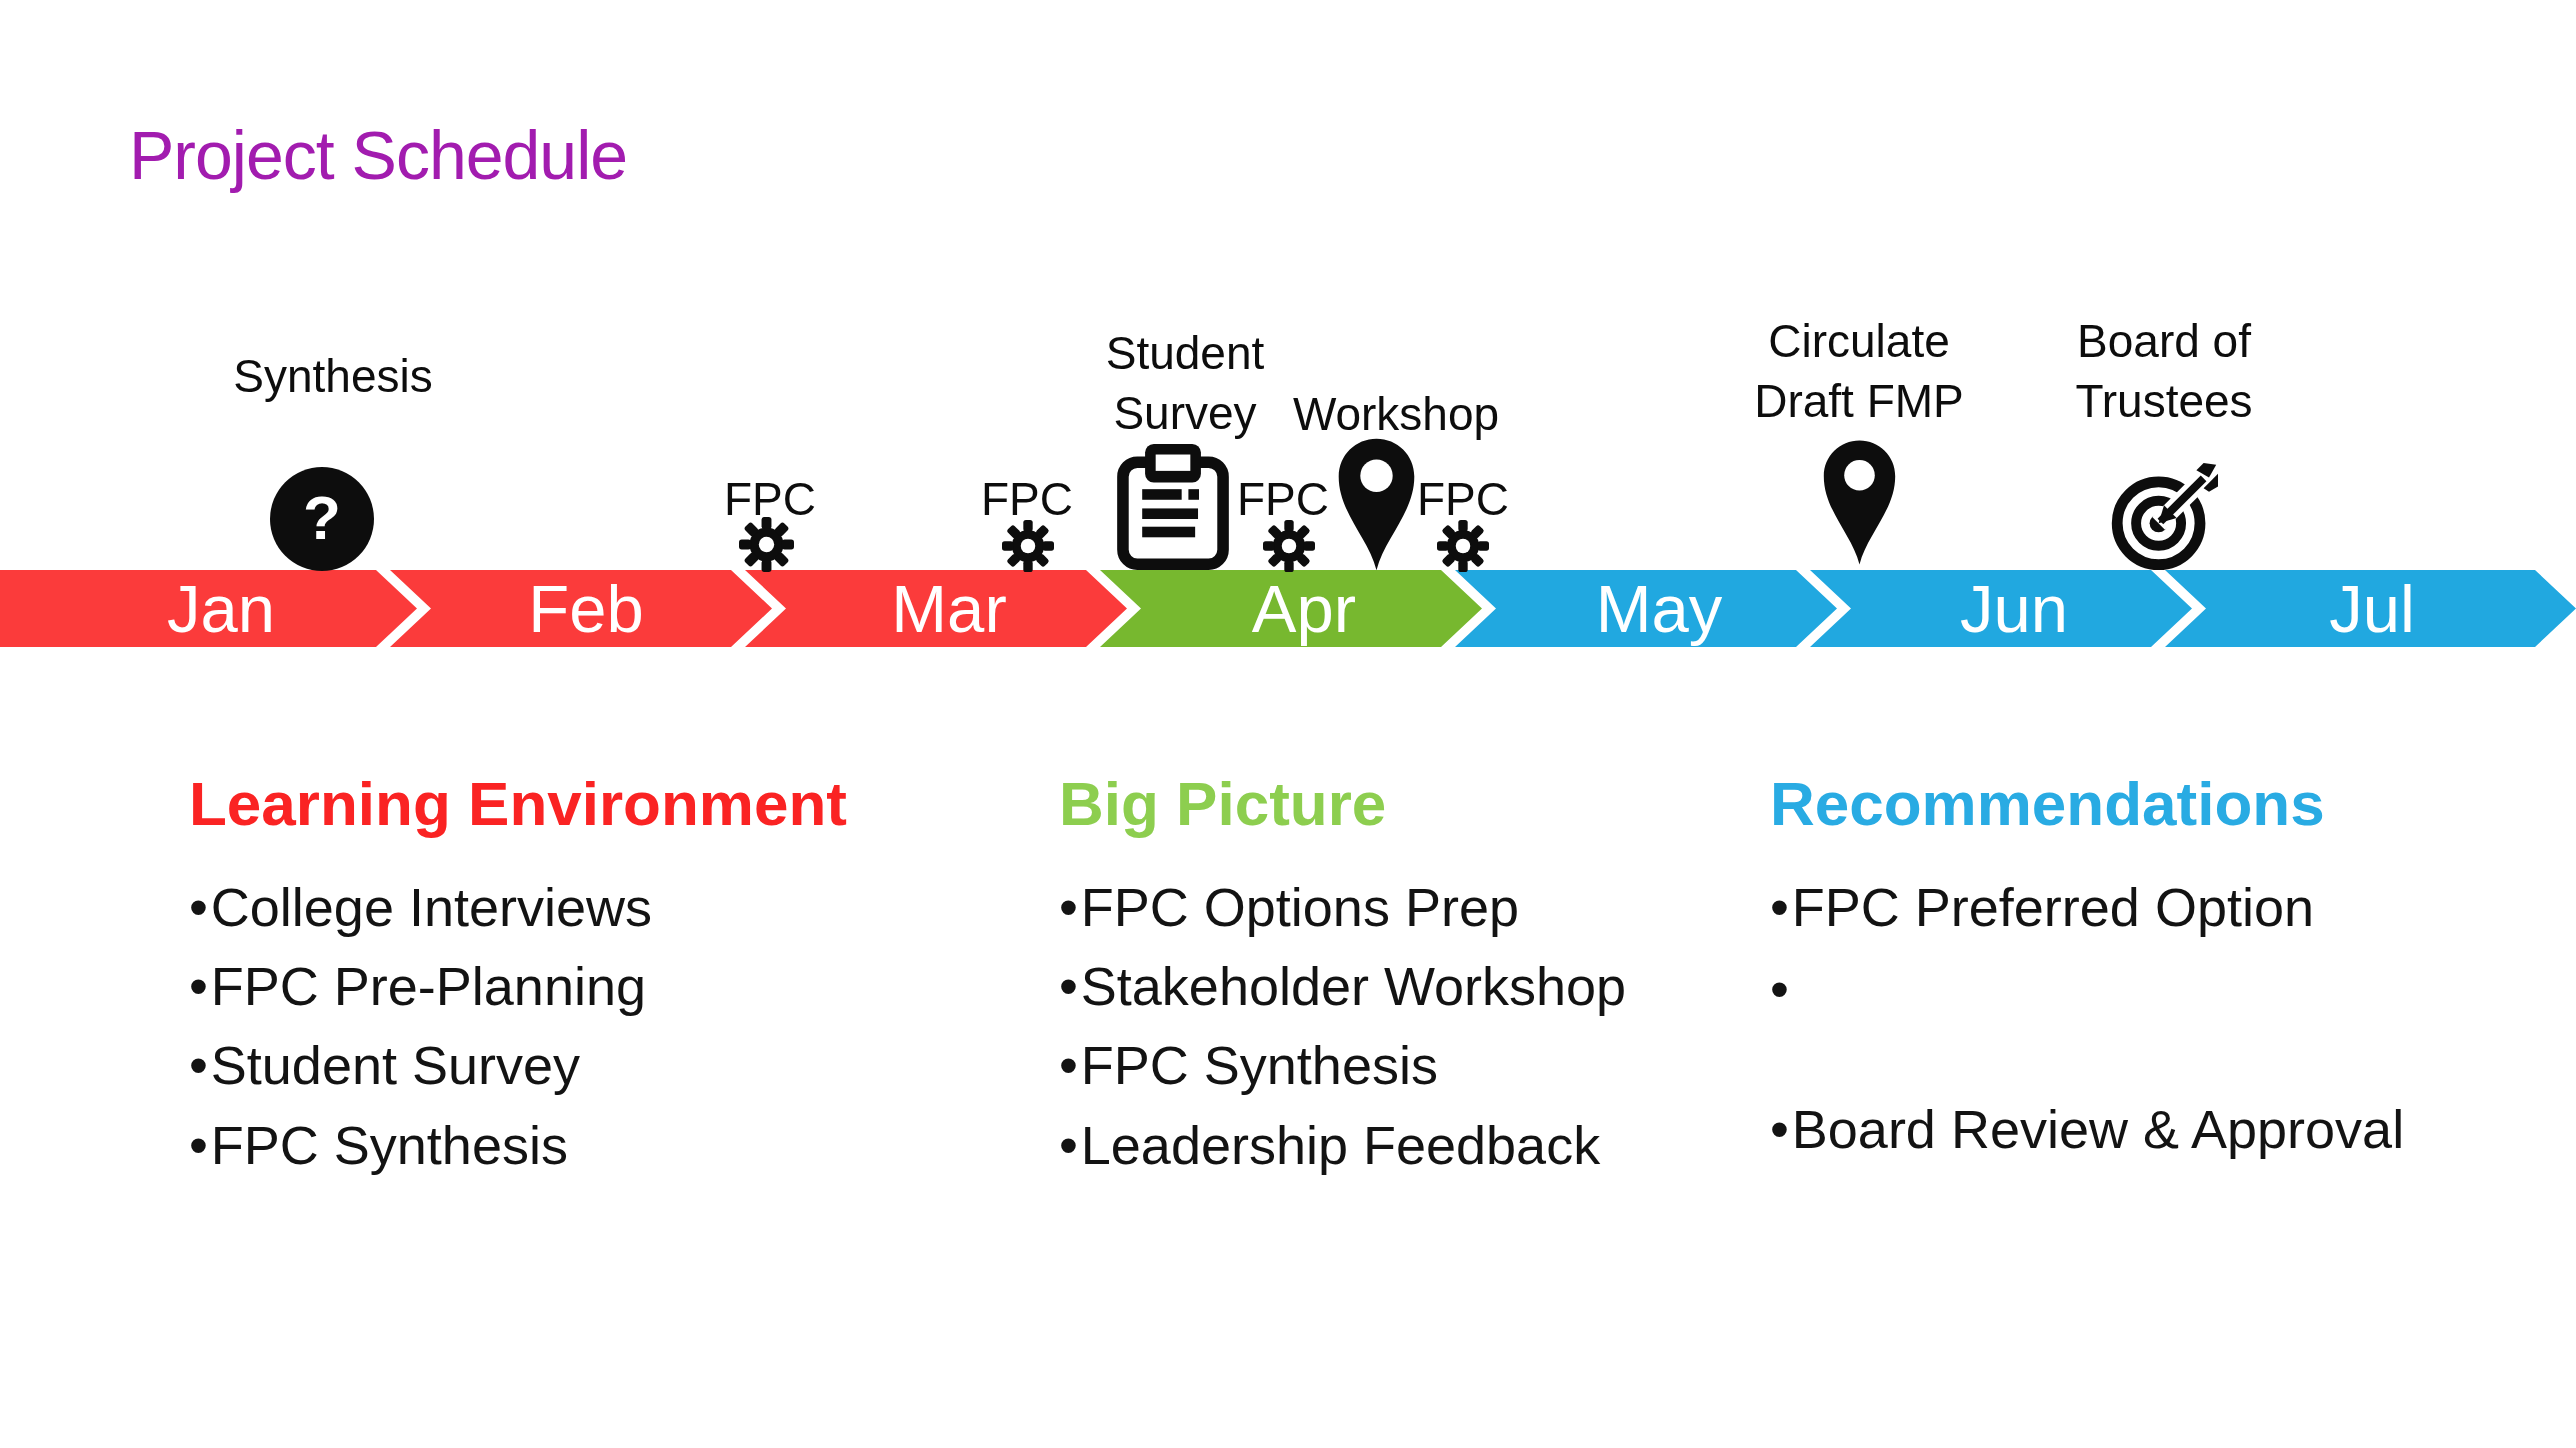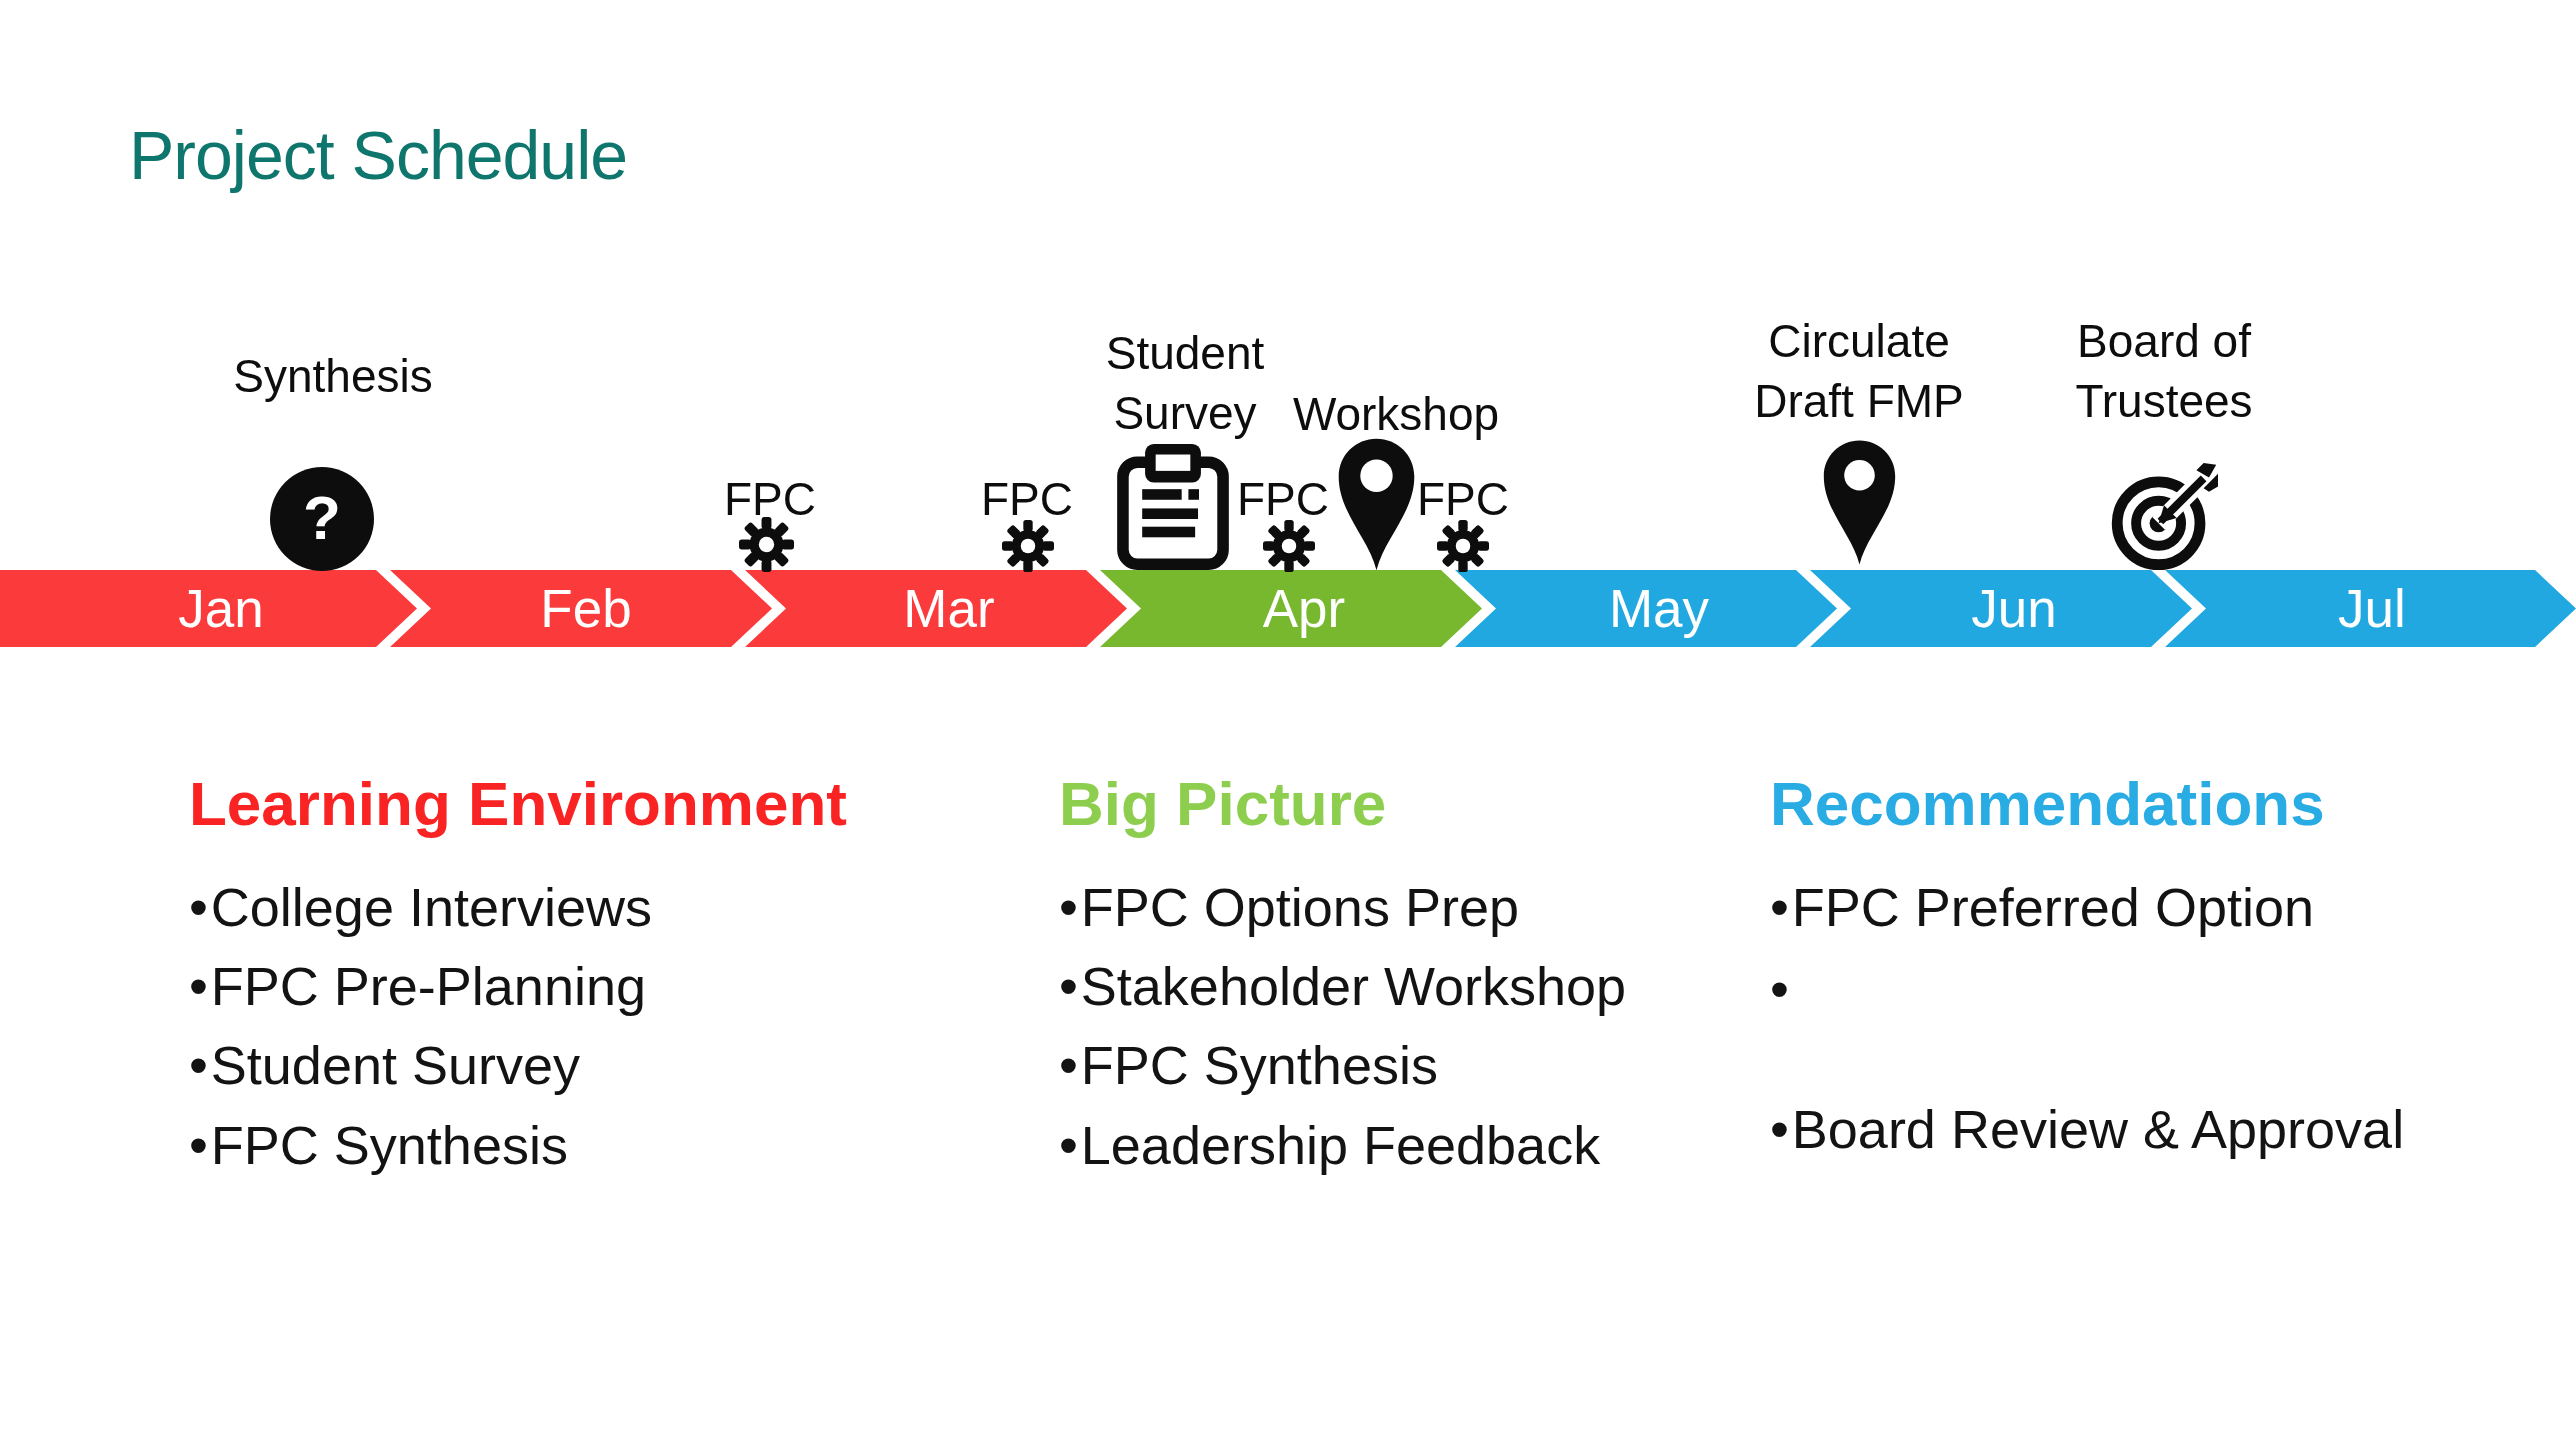--- a/index.html
+++ b/index.html
@@ -10,21 +10,21 @@
   .abs{position:absolute;}
   .page-title{
     left:129px;top:118px;font-size:68px;line-height:1.1;font-weight:400;letter-spacing:-1px;
   }
   
   .seg{position:absolute;top:570px;height:77px;}
   .seg-first{clip-path:polygon(0 0,calc(100% - 41px) 0,100% 50%,calc(100% - 41px) 100%,0 100%);}
   .seg-mid{clip-path:polygon(0 0,calc(100% - 41px) 0,100% 50%,calc(100% - 41px) 100%,0 100%,41px 50%);}
   .month-label{
     position:absolute;top:570px;height:91px;line-height:77px;transform:translateX(-50%);
-    color:#ffffff;font-size:53px;font-weight:400;white-space:nowrap;
+    color:#ffffff;font-size:67px;font-weight:400;white-space:nowrap;
   }
   
   .ms-label{
     position:absolute;transform:translateX(-50%);text-align:center;
     font-size:46px;line-height:60px;color:#0d0d0d;white-space:nowrap;font-weight:400;
   }
   .ms-label .line{display:block;}
   
   .icon{position:absolute;}
   .qcircle{border-radius:50%;background:#0d0d0d;}
@@ -37,21 +37,21 @@
   .col-heading{position:absolute;font-size:62px;line-height:68px;font-weight:700;white-space:nowrap;}
   .bullet-item{position:absolute;font-size:54px;line-height:56px;white-space:nowrap;color:#131313;}
   .bullet-item::before{content:"\2022";margin-right:2.9px;}
   .wrap-line{display:block;padding-left:13.5px;}
 </style>
 </head>
 <body>
 
 <div class="stage">
 
-  <div class="abs page-title" style="color: #0f766e;">Project Schedule</div>
+  <div class="abs page-title" style="color: #a21caf;">Project Schedule</div>
 
   <div>
     <div class="seg seg-first" style="left: 0px; width: 417px; background: rgb(251, 59, 59);"></div>
     <div class="seg seg-mid" style="left: 390px; width: 382px; background: rgb(251, 59, 59);"></div>
     <div class="seg seg-mid" style="left: 745px; width: 382px; background: rgb(251, 59, 59);"></div>
     <div class="seg seg-mid" style="left: 1100px; width: 382px; background: rgb(119, 184, 47);"></div>
     <div class="seg seg-mid" style="left: 1455px; width: 382px; background: rgb(33, 168, 224);"></div>
     <div class="seg seg-mid" style="left: 1810px; width: 382px; background: rgb(33, 168, 224);"></div>
     <div class="seg seg-mid" style="left: 2165px; width: 411px; background: rgb(33, 168, 224);"></div>
 

